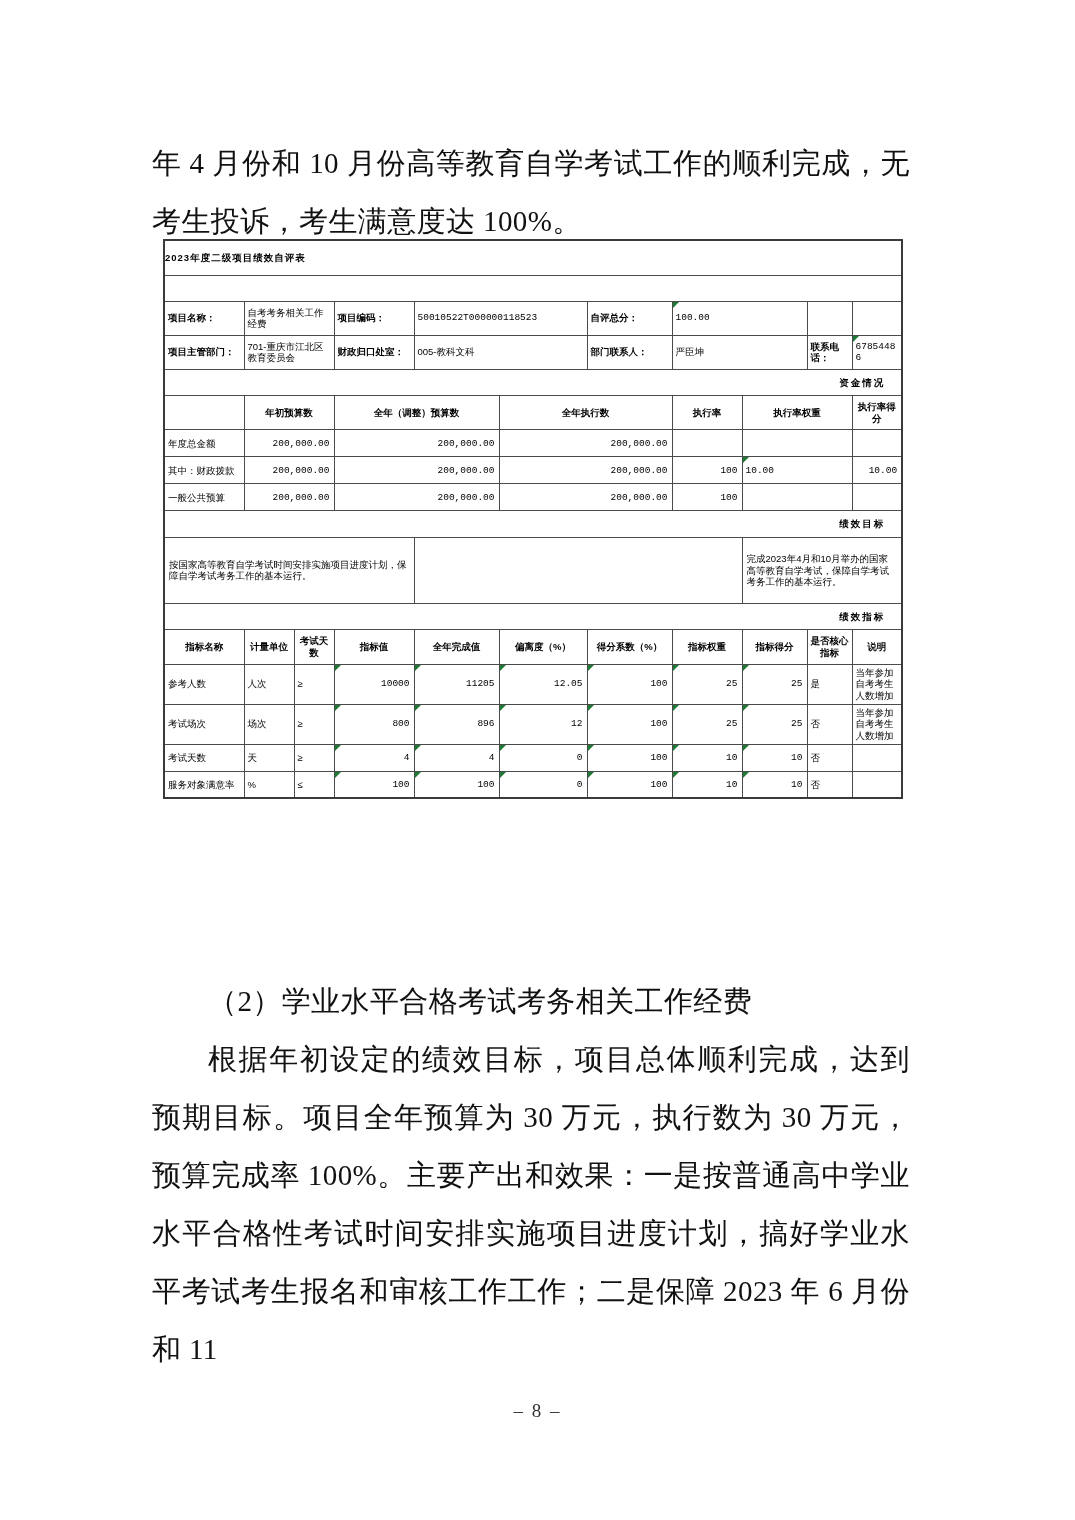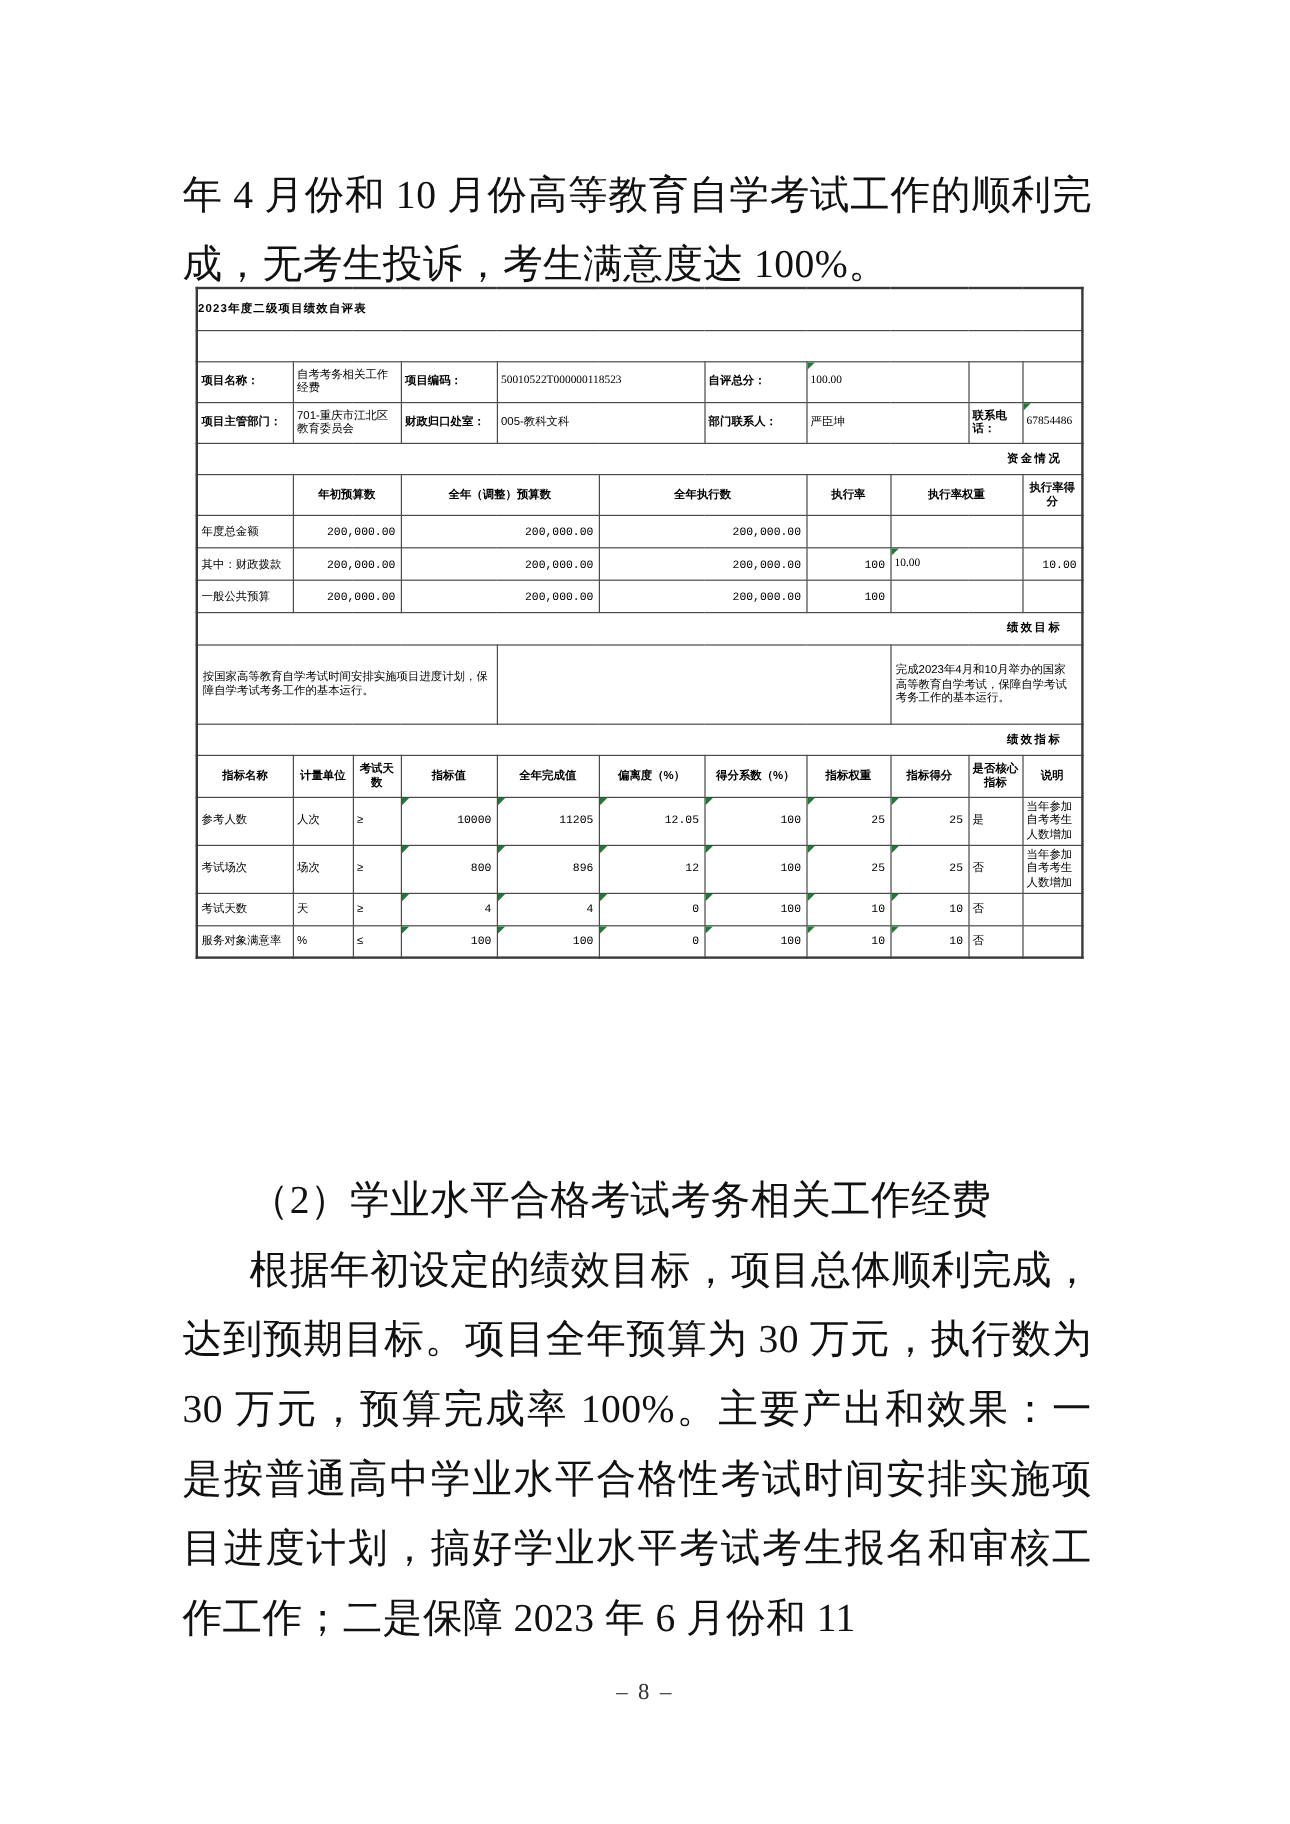--- a/index.html
+++ b/index.html
@@ -20,21 +20,21 @@
     width: 1075px;
     height: 1520px;
     padding: 0;
   }
 
   
   .prose {
     position: absolute;
     left: 152px;
     width: 758px;
-    font-size: 33px;
+    font-size: 29px;
     line-height: 58px;
     letter-spacing: 0.4px;
     text-align: justify;
     color: #111;
   }
   .prose p { margin: 0; }
   .indent { text-indent: 56px; }
 
   #para-top { top: 134px; }
   #para-heading { top: 972px; }
@@ -85,21 +85,21 @@
     font-weight: bold;
     font-size: 10.5px;
     line-height: 1.2;
   }
   .val {
     font-size: 9px;
     line-height: 1.25;
   }
   .val-num {
     font-size: 9px;
-    font-family: Liberation Serif, serif;
+    font-family: Liberation Mono, monospace;
   }
 
   
   .section-band {
     text-align: right;
     color: #8d8d8d;
     font-weight: bold;
     font-size: 11.5px;
     letter-spacing: 2px;
     padding: 7px 16px !important;

